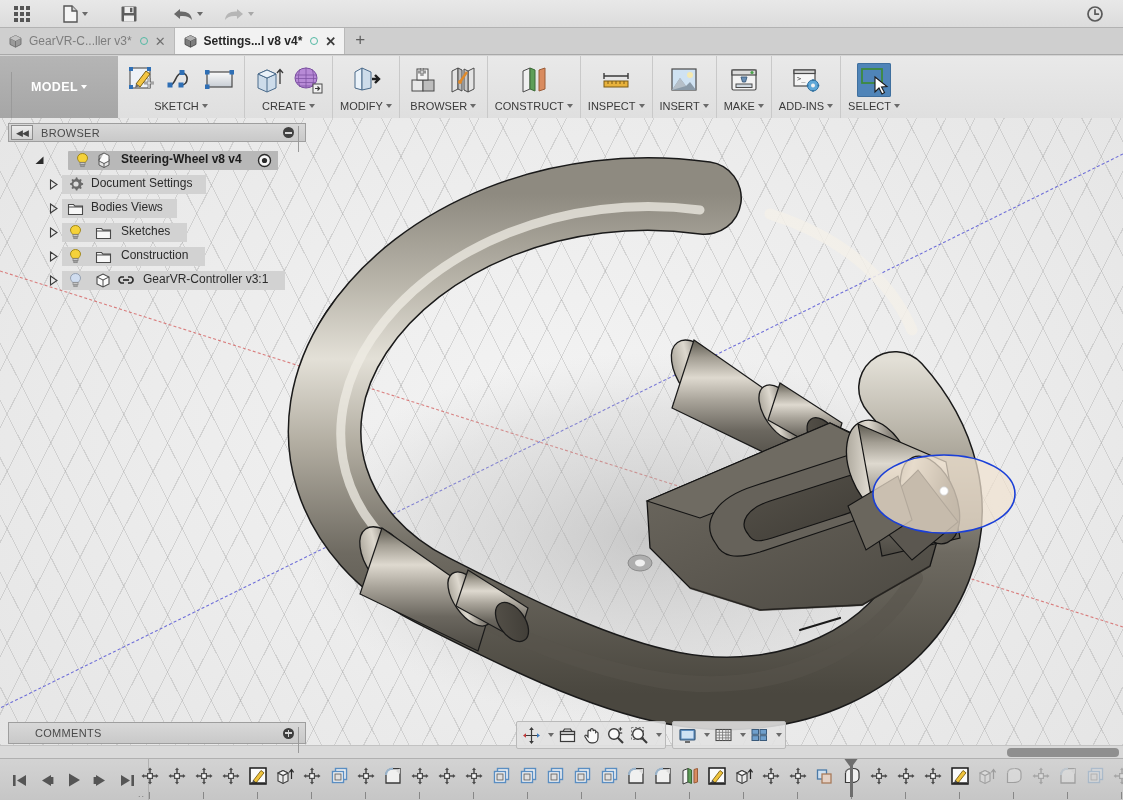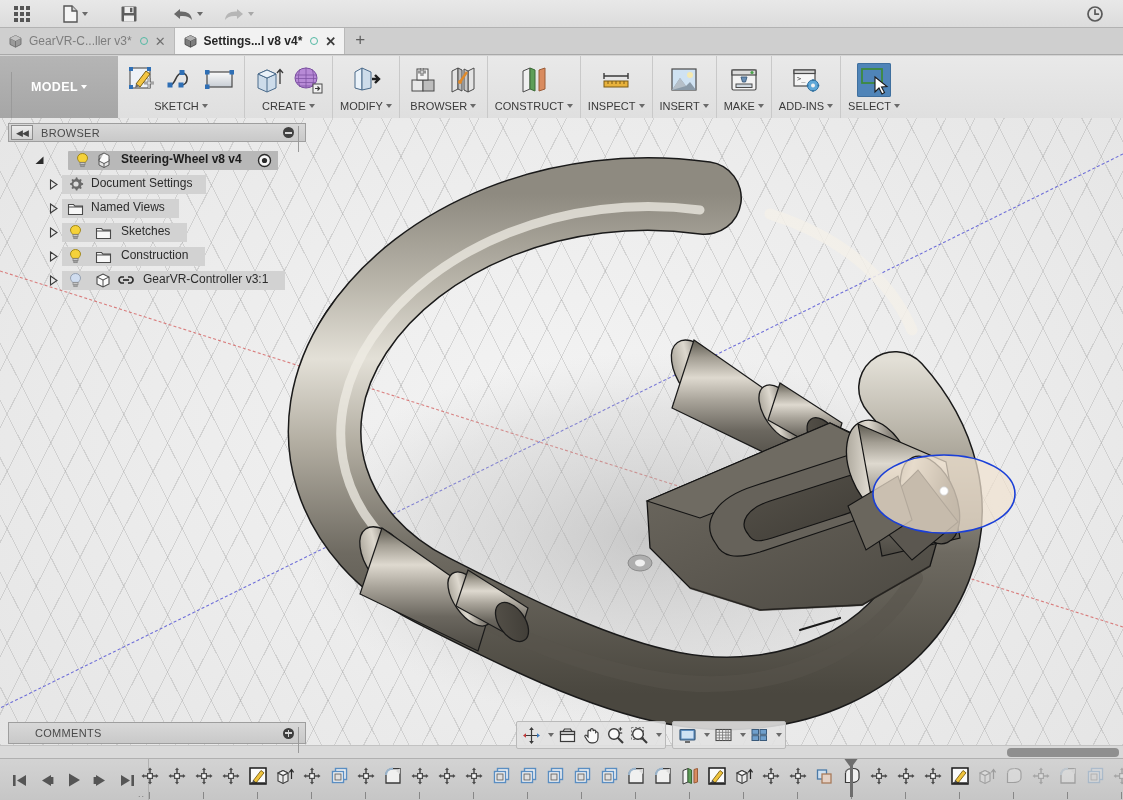--- a/index.html
+++ b/index.html
@@ -787,21 +787,21 @@
             <path d="M2.5 1 L9 5.5 L2.5 10 Z" fill="none" stroke="#3a3a3a" stroke-width="1.1"></path>
           </svg>
       </span>
       <span class="hlpad" style="padding:0 7px 0 4px">
         <span class="glyph-folder">
           <svg width="17" height="15" viewBox="0 0 17 15">
             <path d="M1.5 3.5 h5 l1.4 1.6 h7.6 v8.4 h-14 Z" fill="#f7f7f7" stroke="#4a4a4a" stroke-width="1.1"></path>
             <path d="M1.5 6 h14" fill="none" stroke="#4a4a4a" stroke-width="1"></path>
           </svg>
         </span>
-        <span class="tlabel" style="background:transparent;padding-left:6px">Named Views</span>
+        <span class="tlabel" style="background:transparent;padding-left:6px">Bodies Views</span>
       </span>
     </div>
 
 
 
     <div class="trow" style="padding-left:36px">
       <span class="tarrow">
         <svg width="11" height="11" viewBox="0 0 11 11">
             <path d="M2.5 1 L9 5.5 L2.5 10 Z" fill="none" stroke="#3a3a3a" stroke-width="1.1"></path>
           </svg>

